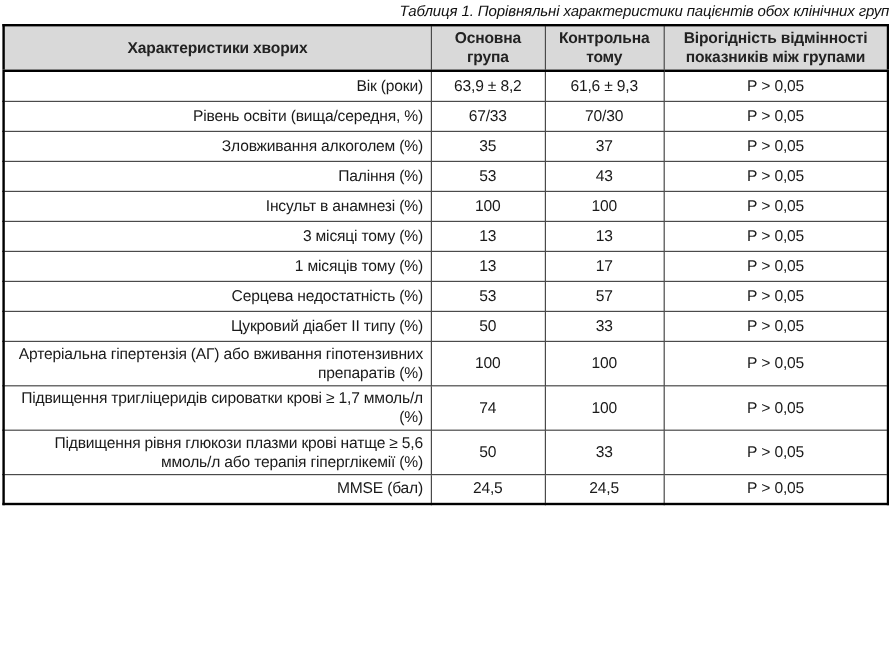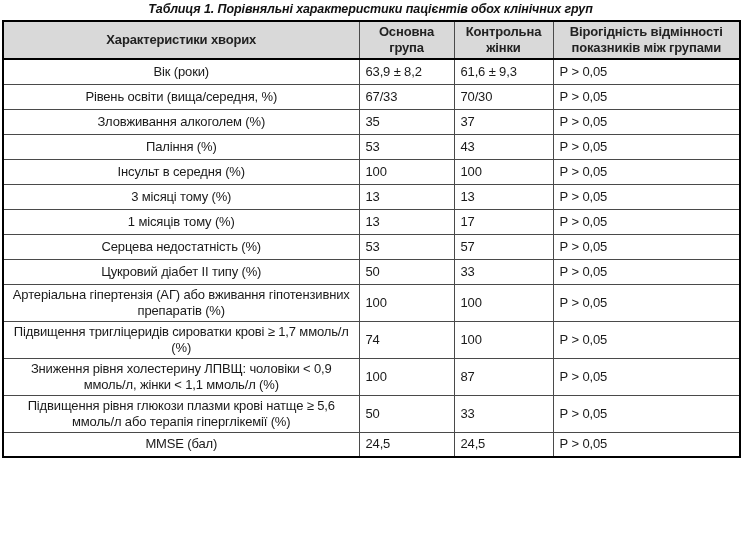--- a/index.html
+++ b/index.html
@@ -10,22 +10,22 @@
   }
   *{box-sizing:border-box;}
   html,body{margin:0;padding:0;}
   body{
     width:741px;height:553px;background:#ffffff;
     font-family:"Liberation Sans", sans-serif;
     color:var(--text);
     overflow:hidden;
   }
   .caption{
-    text-align:center;
-    font-weight:bold;
+    text-align:right;
+    font-weight:normal;
     font-style:italic;
     font-size:12.5px;
     line-height:15px;
     padding:2px 0 3px 0;
     letter-spacing:-0.1px;
     color:#111;
   }
   table.main{
     border-collapse:collapse;
     table-layout:fixed;
@@ -51,41 +51,41 @@
     padding:2px 4px;
     line-height:16px;
     border-bottom:2px solid var(--border-outer);
     color:#222;
   }
   tbody td{
     height:25px;
     padding:2px 6px;
     line-height:16px;
   }
-  td.c-label{text-align:center;margin-top:12px;}
+  td.c-label{text-align:right;margin-top:12px;}
   td.c-label.indent{}
-  td.c-num{text-align:left;}
+  td.c-num{text-align:center;}
 </style>
 </head>
 <body>
 
 <div class="caption">Таблиця 1. Порівняльні характеристики пацієнтів обох клінічних груп</div>
 
 <table class="main">
   <colgroup>
     <col class="c1">
       <col class="c2">
       <col class="c3">
       <col class="c4">
   </colgroup>
   <thead>
     <tr>
       <th>Характеристики хворих</th>
       <th>Основна група</th>
-      <th>Контрольна жінки</th>
+      <th>Контрольна тому</th>
       <th>Вірогідність відмінності показників між групами</th>
     </tr>
   </thead>
   <tbody>
       <tr>
     <td class="c-label">Вік (роки)</td>
     <td class="c-num">63,9 ± 8,2</td>
     <td class="c-num">61,6 ± 9,3</td>
     <td class="c-num">Р &gt; 0,05</td>
   </tr>
@@ -101,21 +101,21 @@
     <td class="c-num">37</td>
     <td class="c-num">Р &gt; 0,05</td>
   </tr>
       <tr>
     <td class="c-label">Паління (%)</td>
     <td class="c-num">53</td>
     <td class="c-num">43</td>
     <td class="c-num">Р &gt; 0,05</td>
   </tr>
       <tr>
-    <td class="c-label">Інсульт в середня (%)</td>
+    <td class="c-label">Інсульт в анамнезі (%)</td>
     <td class="c-num">100</td>
     <td class="c-num">100</td>
     <td class="c-num">Р &gt; 0,05</td>
   </tr>
       <tr>
     <td class="c-label indent">3 місяці тому (%)</td>
     <td class="c-num">13</td>
     <td class="c-num">13</td>
     <td class="c-num">Р &gt; 0,05</td>
   </tr>
@@ -143,26 +143,20 @@
     <td class="c-num">100</td>
     <td class="c-num">Р &gt; 0,05</td>
   </tr>
       <tr>
     <td class="c-label">Підвищення тригліцеридів сироватки крові ≥ 1,7 ммоль/л (%)</td>
     <td class="c-num">74</td>
     <td class="c-num">100</td>
     <td class="c-num">Р &gt; 0,05</td>
   </tr>
       <tr>
-    <td class="c-label">Зниження рівня холестерину ЛПВЩ: чоловіки &lt; 0,9 ммоль/л, жінки &lt; 1,1 ммоль/л (%)</td>
-    <td class="c-num">100</td>
-    <td class="c-num">87</td>
-    <td class="c-num">Р &gt; 0,05</td>
-  </tr>
-      <tr>
     <td class="c-label">Підвищення рівня глюкози плазми крові натще ≥ 5,6 ммоль/л або терапія гіперглікемії (%)</td>
     <td class="c-num">50</td>
     <td class="c-num">33</td>
     <td class="c-num">Р &gt; 0,05</td>
   </tr>
       <tr>
     <td class="c-label">MMSE (бал)</td>
     <td class="c-num">24,5</td>
     <td class="c-num">24,5</td>
     <td class="c-num">Р &gt; 0,05</td>

